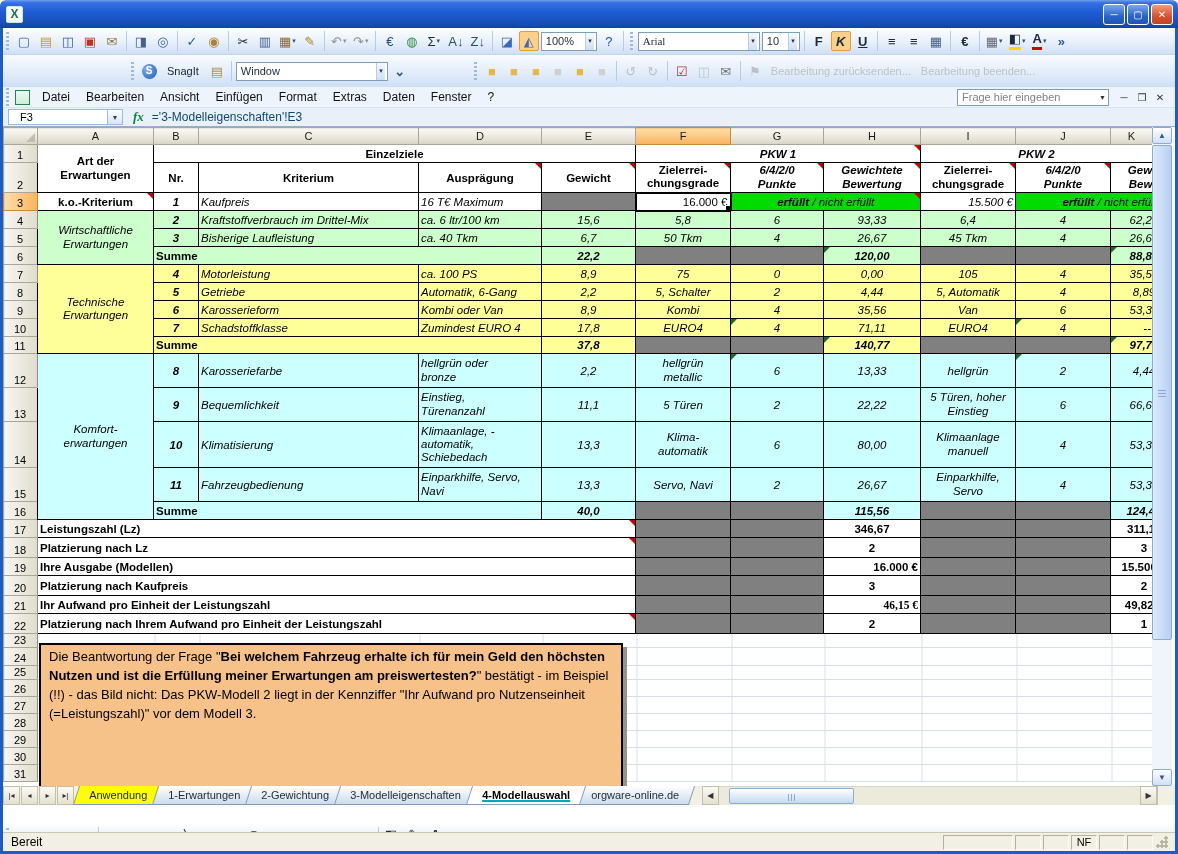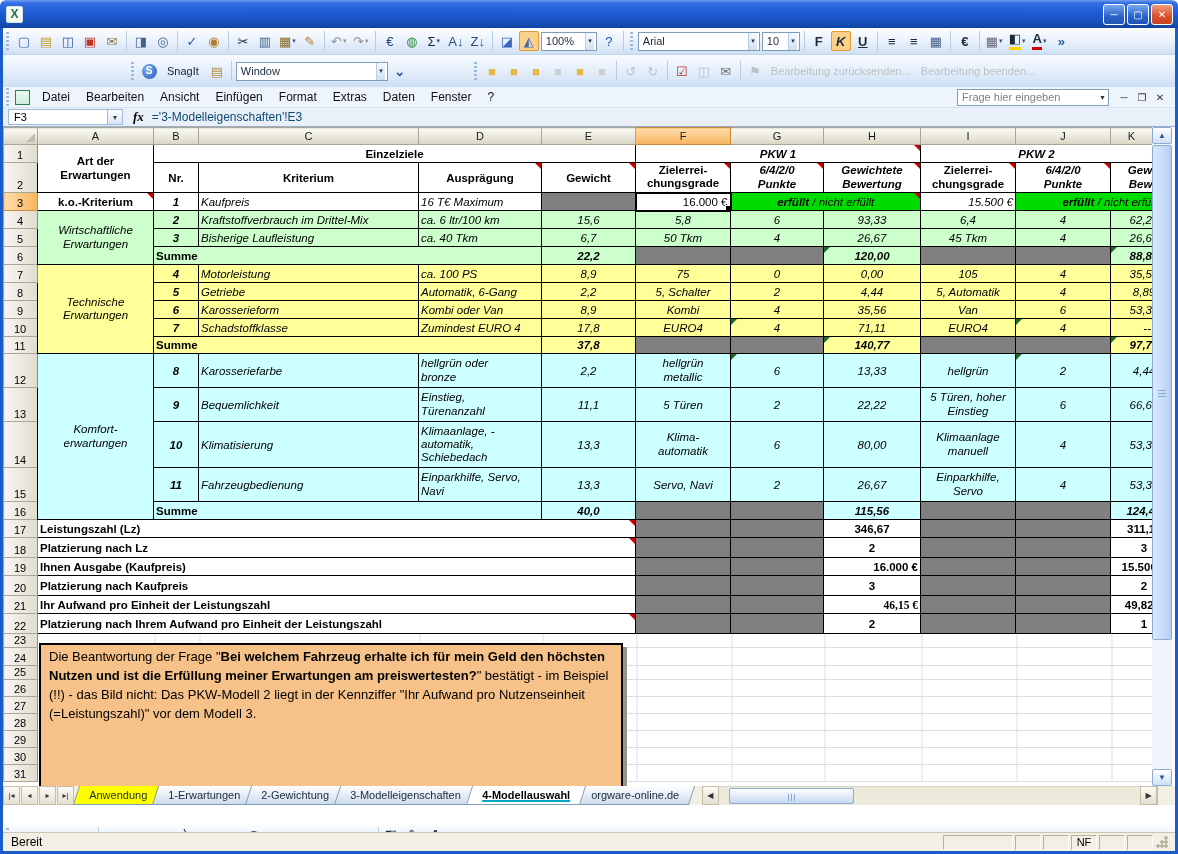--- a/index.html
+++ b/index.html
@@ -32,21 +32,21 @@
   .tbtn{height:20px;min-width:20px;display:inline-flex;align-items:center;justify-content:center;
     border:1px solid transparent;border-radius:2px;color:#1c2a3a;font-size:12px;padding:0 1px;margin:0 1px;white-space:nowrap;}
   .tbtn .ic{font-size:13px;line-height:1;}
   .tbtn .lbl{font-size:11px;padding:0 2px;}
   .tbtn .arr{font-size:7px;color:#33557a;margin-left:1px;}
   .tbtn.active{background:#fbd189;border:1px solid #e39b34;}
   .tbtn.disabled{color:#9aa4ae;opacity:.6;filter:grayscale(1);}
   .tsep{width:1px;height:20px;background:#b6cce4;margin:0 3px;display:inline-block;}
   .combo{background:#fff;border:1px solid #7f9db9;height:19px;justify-content:space-between;border-radius:0;padding:0 2px;}
   .combo .arr{color:#333;background:linear-gradient(#f4f9ff,#cfe0f4);border-left:1px solid #b6cce4;height:17px;display:flex;align-items:center;padding:0 2px;}
-  .wfont{width:122px;}.wsize{width:38px;}.wzoom{width:56px;}.wwin{width:152px;}
+  .wfont{width:122px;font-family:Liberation Serif, serif;}.wsize{width:38px;}.wzoom{width:56px;}.wwin{width:152px;}
   .fbold .ic{font-weight:bold;}
   .fital .ic{font-weight:bold;font-style:italic;}
   .funder .ic{font-weight:bold;text-decoration:underline;}
   .ucolor-yellow .ic{border-bottom:3px solid #ffd400;line-height:1.1;}
   .ucolor-red .ic{border-bottom:3px solid #d00000;line-height:1.1;font-weight:bold;}
   .ucolor-blue .ic{border-bottom:3px solid #2050d0;line-height:1.1;}
   .slogo .ic{width:15px;height:15px;border-radius:50%;background:radial-gradient(circle at 35% 35%,#7fb4f0,#1b55b4);color:#fff;font-size:10px;font-weight:bold;display:flex;align-items:center;justify-content:center;}
   .snaglabel{font-size:13px;color:#123;padding:0 3px;}
   .wordart .ic{color:#3355cc;font-style:italic;font-weight:bold;text-shadow:1px 1px 0 #9aa4c8;}
   .tbopt{color:#2a5aa0;font-weight:bold;}
@@ -56,24 +56,24 @@
   .mwbicon{width:15px;height:15px;margin:0 4px 0 2px;border:1px solid #2e7d4f;background:
     linear-gradient(#eafbef,#cdeeda);position:relative;}
   .qbox{width:152px;height:17px;background:#fff;border:1px solid #7f9db9;color:#808080;font-size:11px;
     display:flex;align-items:center;justify-content:space-between;padding:0 2px 0 4px;margin-left:auto;}
   .qbox .arr{font-size:7px;color:#333;}
   .mwin{display:flex;gap:4px;margin:0 8px 0 8px;color:#333;font-size:10px;}
   .mwin span{width:14px;text-align:center;}
 
   
   .namebox{width:100px;height:16px;background:#fff;border:1px solid #9ebcd8;font-size:11px;display:flex;
-    align-items:center;padding-left:5px;margin-left:5px;}
+    align-items:center;padding-left:11px;margin-left:5px;}
   .nbarr{width:15px;height:16px;border:1px solid #9ebcd8;border-left:none;background:linear-gradient(#fdfefe,#d7e5f5);
     font-size:7px;display:flex;align-items:center;justify-content:center;color:#345;}
-  .fx{font-family:"Liberation Serif",serif;font-style:italic;font-weight:bold;color:#000000;font-size:13px;margin:0 8px 0 10px;}
+  .fx{font-family:"Liberation Serif",serif;font-style:italic;font-weight:bold;color:#15803d;font-size:13px;margin:0 8px 0 10px;}
   .formula{font-size:12px;color:#0c4a6e;}
 
   
   .grid{position:absolute;left:3px;top:127px;width:1169px;height:659px;background:#fff;overflow:hidden;z-index:4;}
   table.sheet{border-collapse:collapse;table-layout:fixed;width:1149px;}
   .sheet th.ch{height:17px;background:linear-gradient(#fafaf6,#e5e2d5 70%,#d8d4c4);border:1px solid #a9a696;
     font-size:11px;font-weight:normal;color:#1a1a1a;padding:0;overflow:hidden;}
   .sheet th.hsel{background:linear-gradient(#feddab,#f8b45c);border-color:#c78b3b;}
   .sheet td{border:1px solid #000;padding:0 2px;font-size:11.5px;overflow:hidden;color:#000;vertical-align:middle;position:relative;}
   td.rh{background:linear-gradient(90deg,#f7f6f2,#e0dccd);border:1px solid #a9a696;border-right-color:#8f8d80;
@@ -725,21 +725,21 @@
         <td class="gr"></td>
         <td class="c b big red">2</td>
         <td class="gr"></td>
         <td class="gr"></td>
         <td class="clipk b big red">
               <div class="kin">3</div>
             </td>
       </tr>
       <tr style="height:18px">
         <td class="rh">19</td>
-        <td colspan="5" class="l b">Ihnen Ausgabe (Kaufpreis)</td>
+        <td colspan="5" class="l b">Ihre Ausgabe (Modellen)</td>
         <td class="gr"></td>
         <td class="gr"></td>
         <td class="r b pr14">16.000 €</td>
         <td class="gr"></td>
         <td class="gr"></td>
         <td class="clipk b">
               <div class="kin">15.500 €</div>
             </td>
       </tr>
       <tr style="height:20px">

